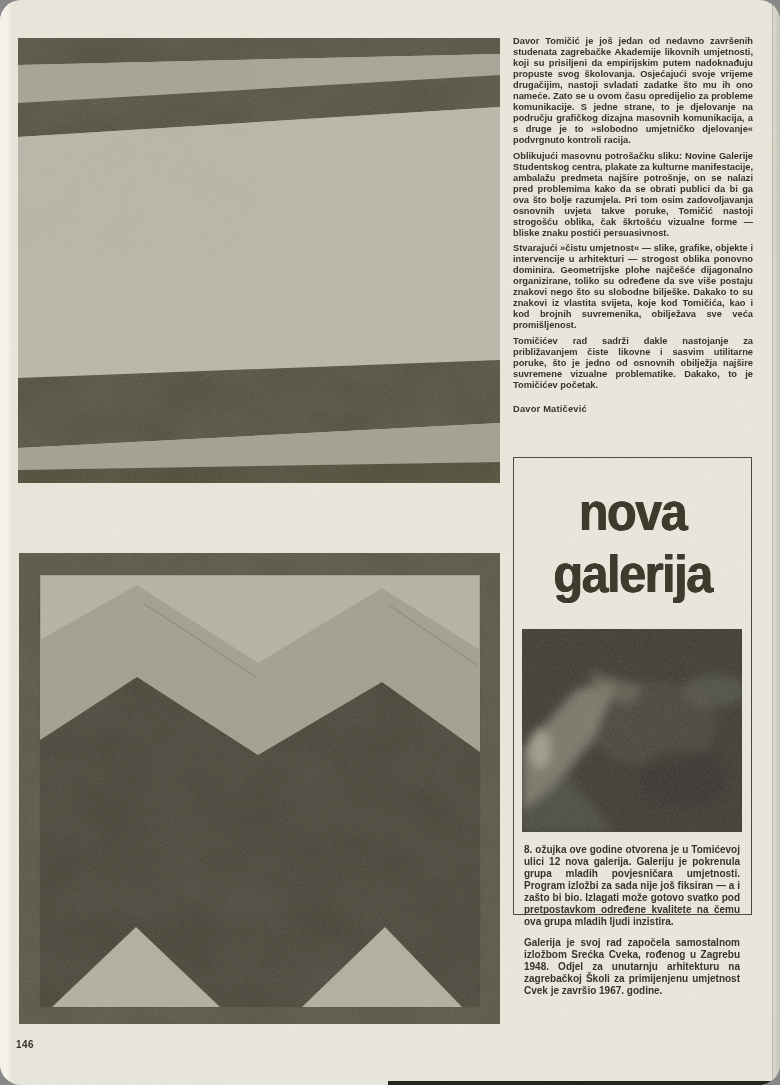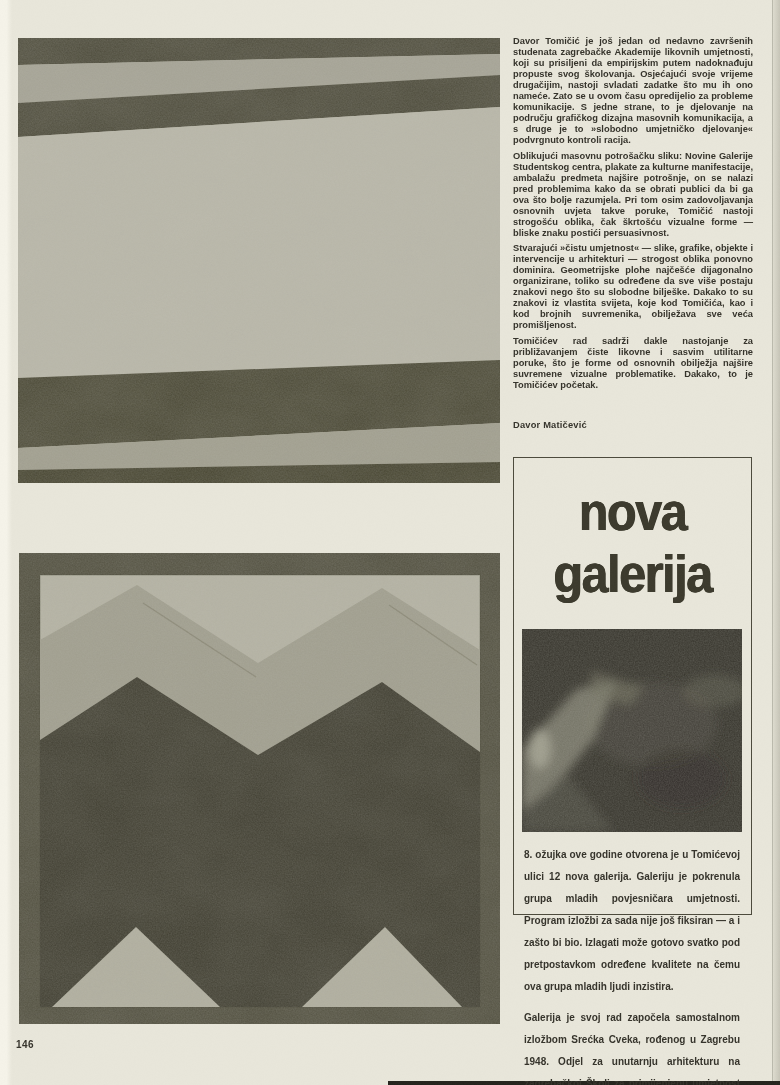--- a/index.html
+++ b/index.html
@@ -1,50 +1,51 @@
 <!DOCTYPE html>
 <html><head>
 <meta charset="utf-8">
 <style>
   html,body{margin:0;padding:0;background:#888;}
   .page{
     position:relative;width:780px;height:1085px;margin:0 auto;
     background:#e9e7db;overflow:hidden;
     font-family:"Liberation Sans", sans-serif;
+    border-radius:21px;
   }
   
   .edge-left{position:absolute;left:0;top:0;width:12px;height:100%;
     background:linear-gradient(90deg,#f6f4ea 55%,rgba(246,244,234,0));}
   .edge-right-line{position:absolute;left:772px;top:0;width:1px;height:100%;
     background:#b3b1a5;opacity:.85;}
   .edge-right-strip{position:absolute;left:773px;top:0;width:7px;height:100%;
     background:linear-gradient(90deg,#dedccf,#c7c5b8);}
   .bottom-strip{position:absolute;left:388px;top:1081px;width:392px;height:4px;
     background:#24231c;}
   
   .artwork-top{position:absolute;left:18px;top:38px;width:482px;height:445px;}
   .artwork-bottom{position:absolute;left:19px;top:553px;width:481px;height:471px;}
   .artwork-top svg,.artwork-bottom svg{display:block;width:100%;height:100%;}
   
   .article{position:absolute;left:513px;top:36px;width:240px;color:#34322a;}
   .article p{margin:0 0 4.5px 0;font-size:9.3px;line-height:11px;font-weight:bold;
     text-align:justify;letter-spacing:0;}
-  .byline{margin-top:29px;font-size:9.3px;font-weight:bold;letter-spacing:.2px;}
+  .byline{margin-top:13px;font-size:9.3px;font-weight:bold;letter-spacing:.2px;}
   
   .gallery-box{position:absolute;left:513px;top:457px;width:239px;height:458px;
     border:1.5px solid #4b493b;box-sizing:border-box;}
   .box-title{margin-top:24px;text-align:center;color:#3b392c;}
   .box-title div{
     font-size:51px;line-height:62px;font-weight:bold;letter-spacing:-1.5px;
     transform:scaleX(.95);transform-origin:center;
     text-shadow:.6px 0 0 currentColor,-.4px 0 0 currentColor;}
   .gallery-photo{position:absolute;left:8px;top:171px;width:220px;height:203px;}
   .gallery-photo svg{display:block;width:100%;height:100%;}
   .box-text{position:absolute;left:10px;right:11px;top:386px;color:#34322a;}
-  .box-text p{margin:0 0 9px 0;font-size:10px;line-height:22px;font-weight:bold;
+  .box-text p{margin:0 0 9px 0;font-size:10px;line-height:12px;font-weight:bold;
     text-align:justify;}
   
   .page-number{position:absolute;left:16px;top:1039px;font-size:10px;
     font-weight:bold;color:#34322a;letter-spacing:.5px;}
   
   .page-grain{position:absolute;left:0;top:0;width:100%;height:100%;
     pointer-events:none;opacity:.05;}
 </style>
 </head>
 <body>
@@ -79,21 +80,21 @@
       <path d="M47,477 q5,-5 10,-1 q5,3 12,-2 q4,-2 8,1" stroke="#b9b7a7" stroke-width="1.4" fill="none" opacity="0.85"></path>
       <rect x="0" y="0" width="482" height="445" filter="url(#mottleA)" opacity="0.16"></rect>
       <rect x="0" y="0" width="482" height="445" filter="url(#grainA)" opacity="0.22"></rect>
     </svg>
   </div>
 
   <div class="article">
     <p>Davor Tomičić je još jedan od nedavno završenih studenata zagrebačke Akademije likovnih umjetnosti, koji su prisiljeni da empirijskim putem nadoknađuju propuste svog školovanja. Osjećajući svoje vrijeme drugačijim, nastoji svladati zadatke što mu ih ono nameće. Zato se u ovom času opredijelio za probleme komunikacije. S jedne strane, to je djelovanje na području grafičkog dizajna masovnih komunikacija, a s druge je to »slobodno umjetničko djelovanje« podvrgnuto kontroli racija.</p>
     <p>Oblikujući masovnu potrošačku sliku: Novine Galerije Studentskog centra, plakate za kulturne manifestacije, ambalažu predmeta najšire potrošnje, on se nalazi pred problemima kako da se obrati publici da bi ga ova što bolje razumjela. Pri tom osim zadovoljavanja osnovnih uvjeta takve poruke, Tomičić nastoji strogošću oblika, čak škrtošću vizualne forme — bliske znaku postići persuasivnost.</p>
     <p>Stvarajući »čistu umjetnost« — slike, grafike, objekte i intervencije u arhitekturi — strogost oblika ponovno dominira. Geometrijske plohe najčešće dijagonalno organizirane, toliko su određene da sve više postaju znakovi nego što su slobodne bilješke. Dakako to su znakovi iz vlastita svijeta, koje kod Tomičića, kao i kod brojnih suvremenika, obilježava sve veća promišljenost.</p>
-    <p>Tomičićev rad sadrži dakle nastojanje za približavanjem čiste likovne i sasvim utilitarne poruke, što je forme od osnovnih obilježja najšire suvremene vizualne problematike. Dakako, to je Tomičićev početak.</p>
+    <p>Tomičićev rad sadrži dakle nastojanje za približavanjem čiste likovne i sasvim utilitarne poruke, što je jedno od osnovnih obilježja najšire suvremene vizualne problematike. Dakako, to je Tomičićev početak.</p>
     <div class="byline">Davor Matičević</div>
   </div>
 
   <div class="gallery-box">
     <div class="box-title">
       <div>nova</div>
       <div>galerija</div>
     </div>
     <div class="gallery-photo">
       <svg viewBox="0 0 220 203" preserveAspectRatio="none">
@@ -114,21 +115,21 @@
           <ellipse cx="18" cy="120" rx="11" ry="20" fill="#a8a695" opacity="0.8"></ellipse>
           <ellipse cx="193" cy="62" rx="32" ry="16" fill="#5d5b4d" opacity="0.5"></ellipse>
           <polygon points="0,182 42,142 92,202 0,203" fill="#57554a" opacity="0.5"></polygon>
           <ellipse cx="160" cy="150" rx="45" ry="30" fill="#2c2a23" opacity="0.6"></ellipse>
         </g>
         <rect x="0" y="0" width="220" height="203" filter="url(#grainP)" opacity="0.28"></rect>
       </svg>
     </div>
     <div class="box-text">
       <p>8. ožujka ove godine otvorena je u Tomićevoj ulici 12 nova galerija. Galeriju je pokrenula grupa mladih povjesničara umjetnosti. Program izložbi za sada nije još fiksiran — a i zašto bi bio. Izlagati može gotovo svatko pod pretpostavkom određene kvalitete na čemu ova grupa mladih ljudi inzistira.</p>
-      <p>Galerija je svoj rad započela samostalnom izložbom Srećka Cveka, rođenog u Zagrebu 1948. Odjel za unutarnju arhitekturu na zagrebačkoj Školi za primijenjenu umjetnost Cvek je završio 1963. godine.</p>
+      <p>Galerija je svoj rad započela samostalnom izložbom Srećka Cveka, rođenog u Zagrebu 1948. Odjel za unutarnju arhitekturu na zagrebačkoj Školi za primijenjenu umjetnost Cvek je završio 1967. godine.</p>
     </div>
   </div>
 
   <div class="artwork-bottom">
     <svg viewBox="0 0 481 471" preserveAspectRatio="none">
       <defs>
         <filter id="grainB" x="-5%" y="-5%" width="110%" height="110%">
           <feTurbulence type="fractalNoise" baseFrequency="0.75" numOctaves="2" seed="21"></feTurbulence>
           <feColorMatrix type="matrix" values="0 0 0 0 0.55  0 0 0 0 0.55  0 0 0 0 0.50  0.9 0 0 0 0"></feColorMatrix>
         </filter>

